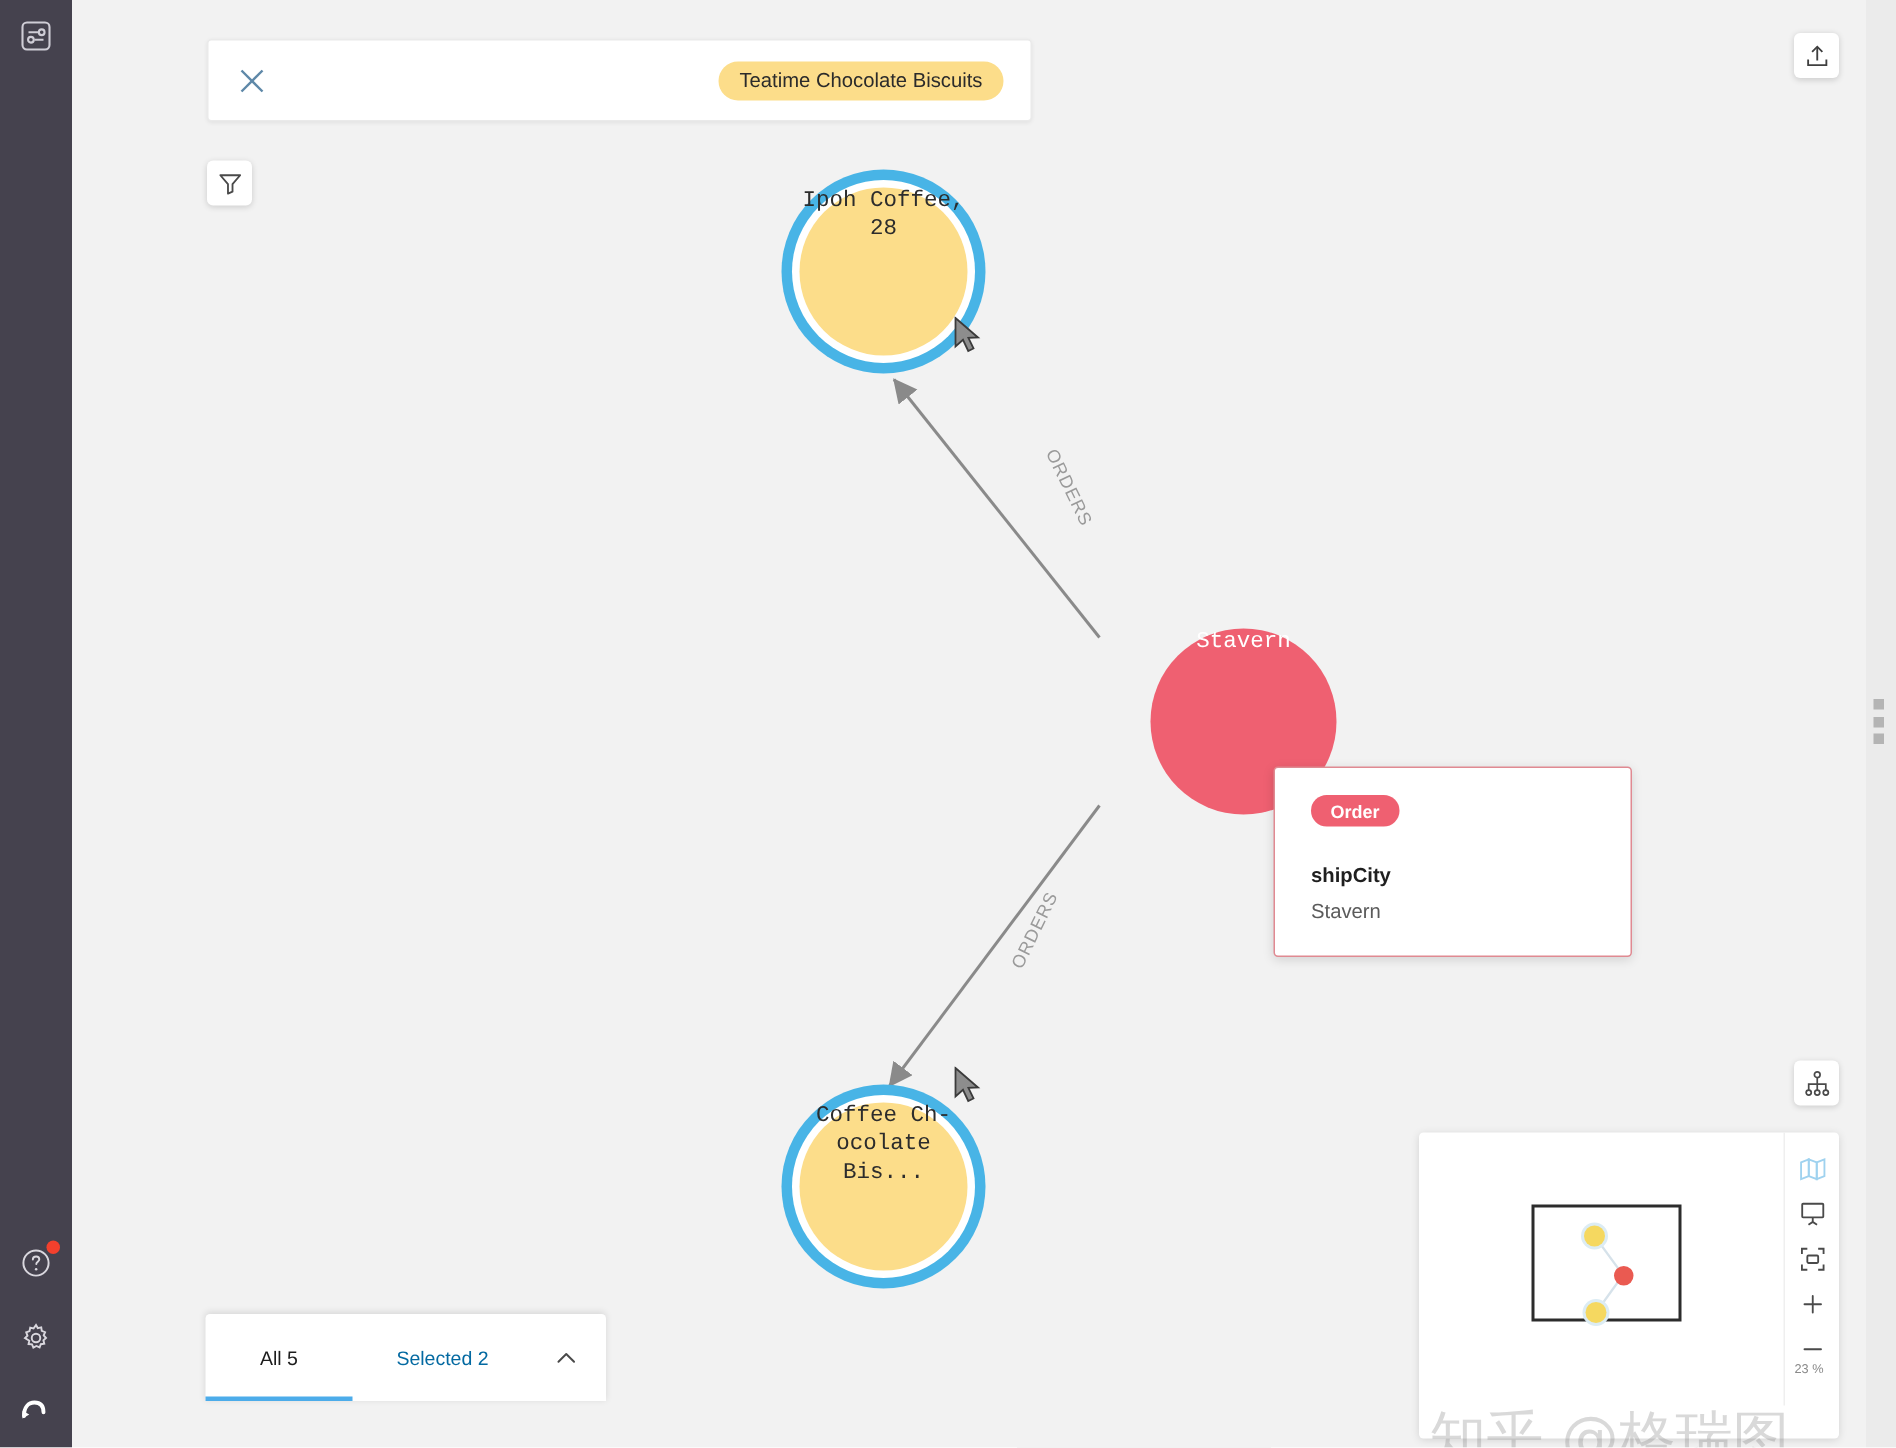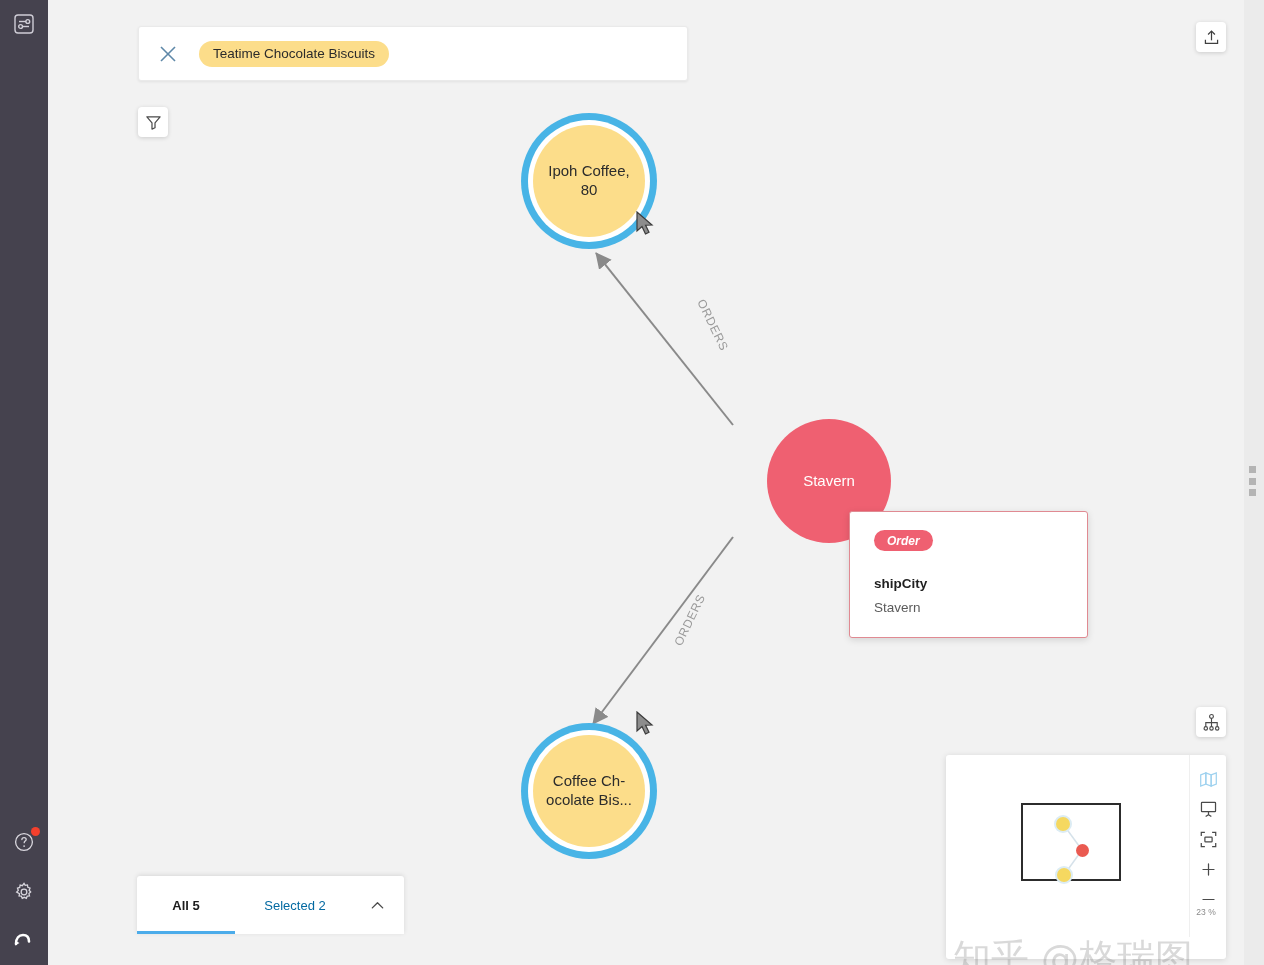--- a/index.html
+++ b/index.html
@@ -59,20 +59,21 @@
   
   .chipbar {
     position: absolute; left: 90px; top: 26px;
     width: 550px; height: 55px;
     background: #ffffff;
     border: 1px solid #eaeaea;
     border-radius: 3px;
     box-shadow: 0 1px 3px rgba(0,0,0,0.07);
     display: flex; align-items: center;
     padding: 0 18px;
+    justify-content: space-between;
   }
   .chip-close {
     width: 22px; height: 22px; margin-right: 20px;
     cursor: pointer; flex: none;
     display: flex; align-items: center; justify-content: center;
   }
   .chip {
     display: inline-flex; align-items: center;
     height: 26px; padding: 0 14px;
     border-radius: 13px;
@@ -96,24 +97,25 @@
   .btn-export { left: 1148px; top: 22px; width: 30px; height: 30px; }
   .btn-layout { left: 1148px; top: 707px; }
 
   
   .graph { position: absolute; left: 0; top: 0; width: 1196px; height: 965px; }
   .graph svg { position: absolute; left: 0; top: 0; }
 
   .node {
     position: absolute;
     border-radius: 50%;
-    display: flex; align-items: center; justify-content: center;
+    display: flex; align-items: flex-start; justify-content: center;
     text-align: center;
     cursor: pointer;
     line-height: 1.25;
+    font-family: Liberation Mono, monospace;
   }
   .node-yellow {
     background: #fcdd8a;
     color: #2c2c2c;
     font-size: 15px;
     box-shadow: 0 0 0 5px #ffffff, 0 0 0 12px #48b4e6;
   }
   .node-red {
     background: #ef6071;
     color: #ffffff;
@@ -143,21 +145,21 @@
     border-radius: 3px;
     box-shadow: 0 2px 7px rgba(0,0,0,0.13);
     padding: 18px 24px 0 24px;
   }
   .insp-badge {
     display: inline-flex; align-items: center; justify-content: center;
     height: 21px; padding: 0 13px;
     border-radius: 11px;
     background: #ef6071;
     color: #ffffff;
-    font-size: 12px; font-weight: bold; font-style: italic;
+    font-size: 12px; font-weight: bold;
   }
   .insp-key {
     margin-top: 25px;
     font-size: 13.5px; font-weight: bold; color: #1f1f1f;
   }
   .insp-val {
     margin-top: 9px;
     font-size: 13.5px; color: #5b5b5b;
   }
 
@@ -167,21 +169,21 @@
     width: 267px; height: 58px;
     background: #ffffff;
     border-radius: 3px 3px 0 0;
     box-shadow: 0 -1px 5px rgba(0,0,0,0.11);
     display: flex; align-items: center;
   }
   .tab {
     height: 58px; display: flex; align-items: center; justify-content: center;
     font-size: 13px; cursor: pointer; position: relative;
   }
-  .tab-all { width: 98px; color: #1d1d1d; font-weight: bold; }
+  .tab-all { width: 98px; color: #1d1d1d; font-weight: normal; }
   .tab-sel { width: 120px; color: #0369a1; }
   .tab-all::after {
     content: ""; position: absolute; left: 0; bottom: 0;
     width: 98px; height: 3px; background: #4cacea;
   }
   .tab-chevron {
     margin-left: auto; margin-right: 16px;
     width: 22px; height: 22px; cursor: pointer;
     display: flex; align-items: center; justify-content: center;
   }
@@ -289,21 +291,21 @@
         <line x1="685" y1="425" x2="548" y2="253" stroke="#8a8a8a" stroke-width="2" marker-end="url(#arrow)"></line>
         <line x1="685" y1="537" x2="545" y2="724" stroke="#8a8a8a" stroke-width="2" marker-end="url(#arrow)"></line>
       </svg>
 
       <div class="edge-label" id="edge-label-1">ORDERS</div>
       <div class="edge-label" id="edge-label-2">ORDERS</div>
 
       <div class="node node-yellow" id="node-ipoh">
         <span>
           <span>Ipoh Coffee,</span><br>
-          <span>80</span>
+          <span>28</span>
         </span>
       </div>
 
       <div class="node node-red" id="node-stavern">
         <span>Stavern</span>
       </div>
 
       <div class="node node-yellow" id="node-teatime">
         <span>
           <span>Coffee Ch-</span><br>

